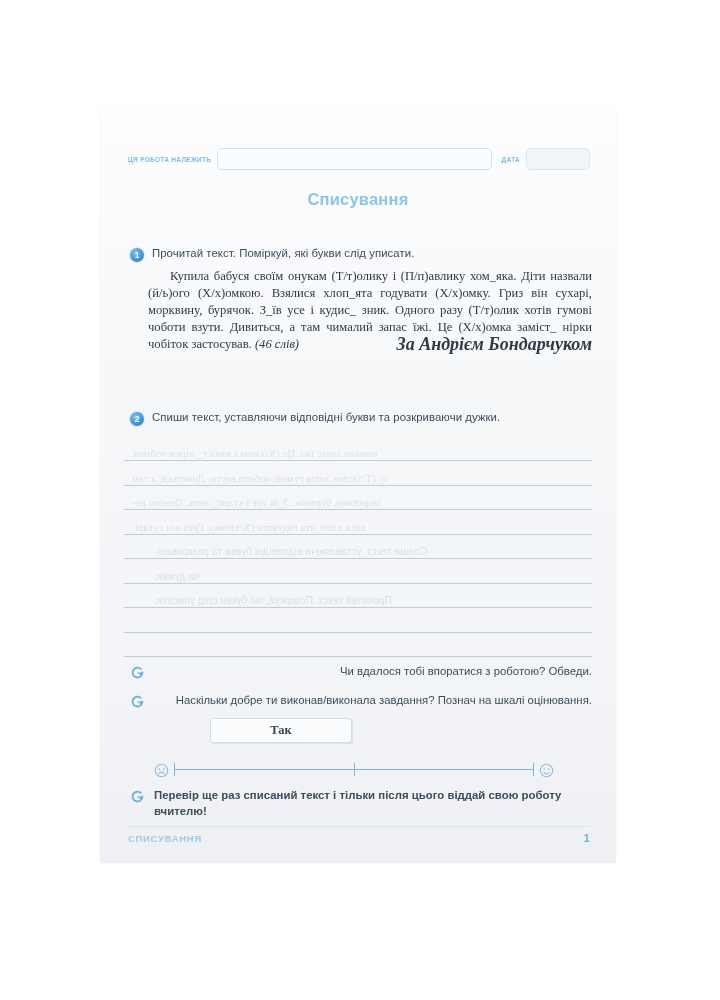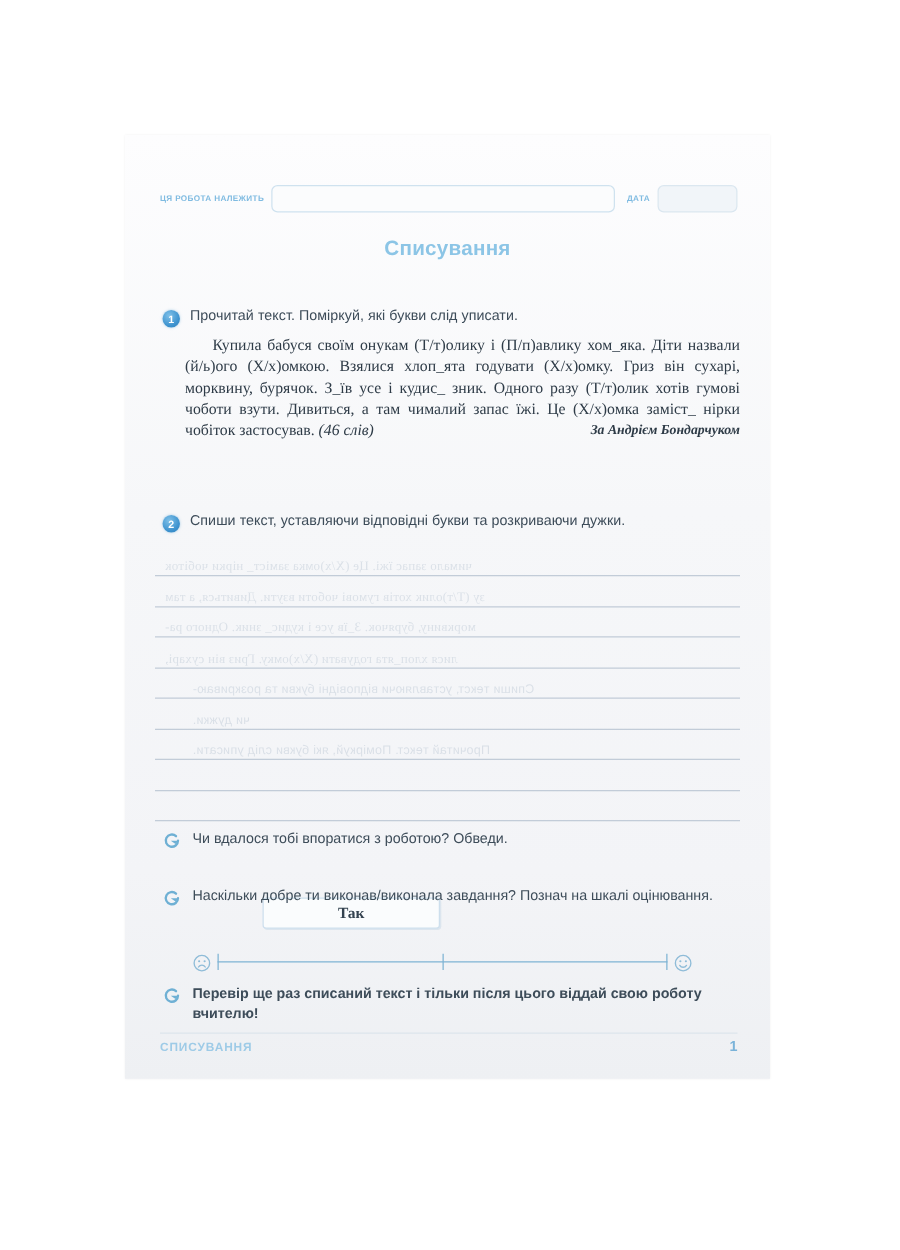--- a/index.html
+++ b/index.html
@@ -143,21 +143,21 @@
     color: #2e3b47;
     text-align: justify;
   }
   .passage p { margin: 0; text-indent: 22px; }
   .passage .words { font-style: italic; }
   .byline {
     text-align: right;
     font-family: "Liberation Serif", serif;
     font-style: italic;
     font-weight: 700;
-    font-size: 11px;
+    font-size: 18px;
     color: #2e3b47;
     margin-top: -17px;
   }
 
   
   #write-area {
     position: absolute;
     left: 24px;
     top: 340px;
     width: 468px;
@@ -190,35 +190,36 @@
   }
 
   
   .bullet-row {
     position: absolute;
     left: 30px;
     width: 462px;
     display: flex;
     align-items: flex-start;
     gap: 9px;
+    justify-content: space-between;
   }
   .arrow-icon {
     flex: 0 0 auto;
     width: 15px;
     height: 15px;
     margin-top: 1px;
   }
   .bullet-text {
     font-size: 11.4px;
     line-height: 15.5px;
     color: #3d4c59;
   }
 
   #q-yesno   { top: 556px; }
-  #q-scale   { top: 602px; }
+  #q-scale   { top: 585px; }
   #q-recheck { top: 680px; font-weight: bold; }
 
   
   .choice-row {
     position: absolute;
     left: 110px;
     top: 578px;
     width: 340px;
     display: flex;
     gap: 58px;

